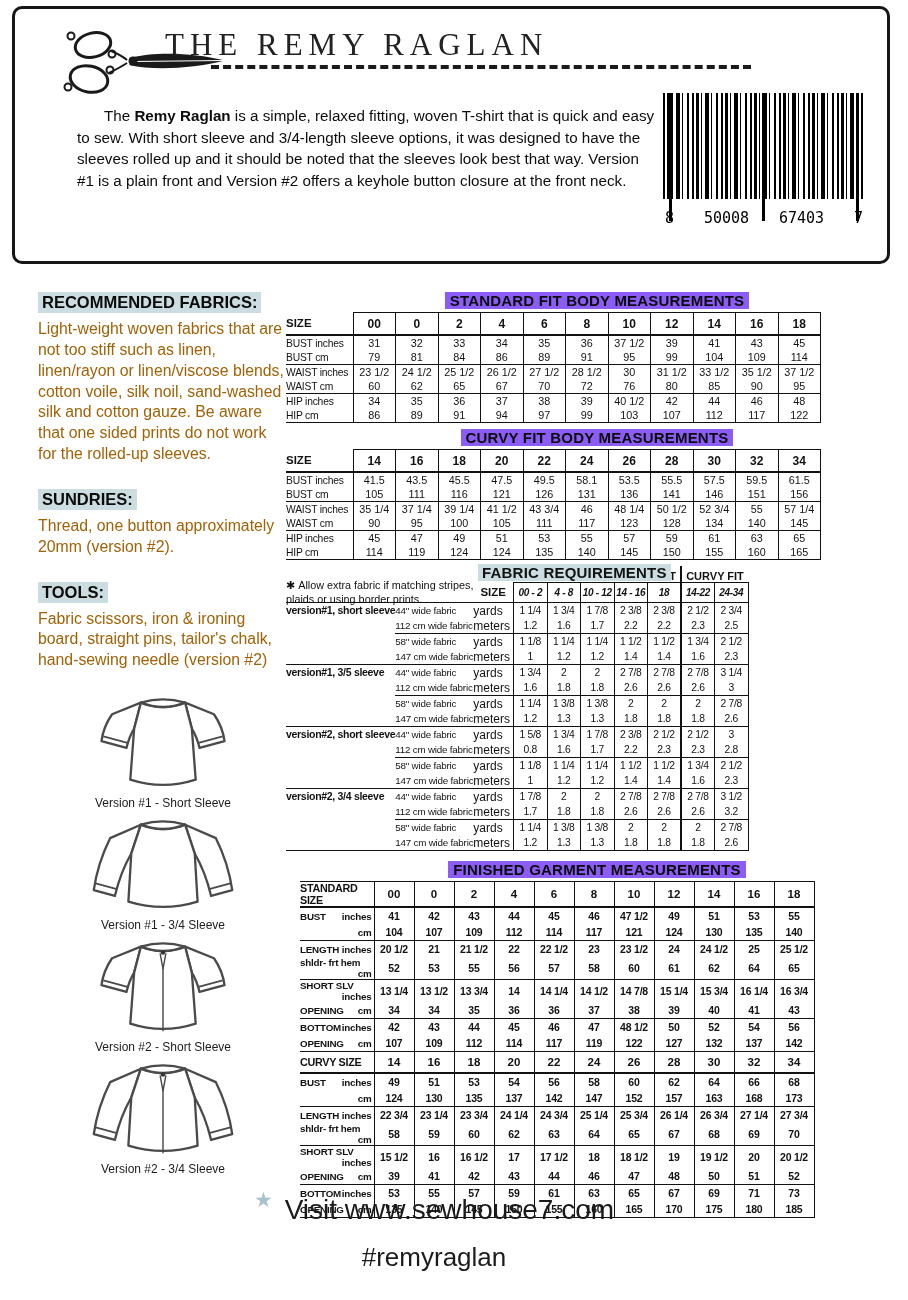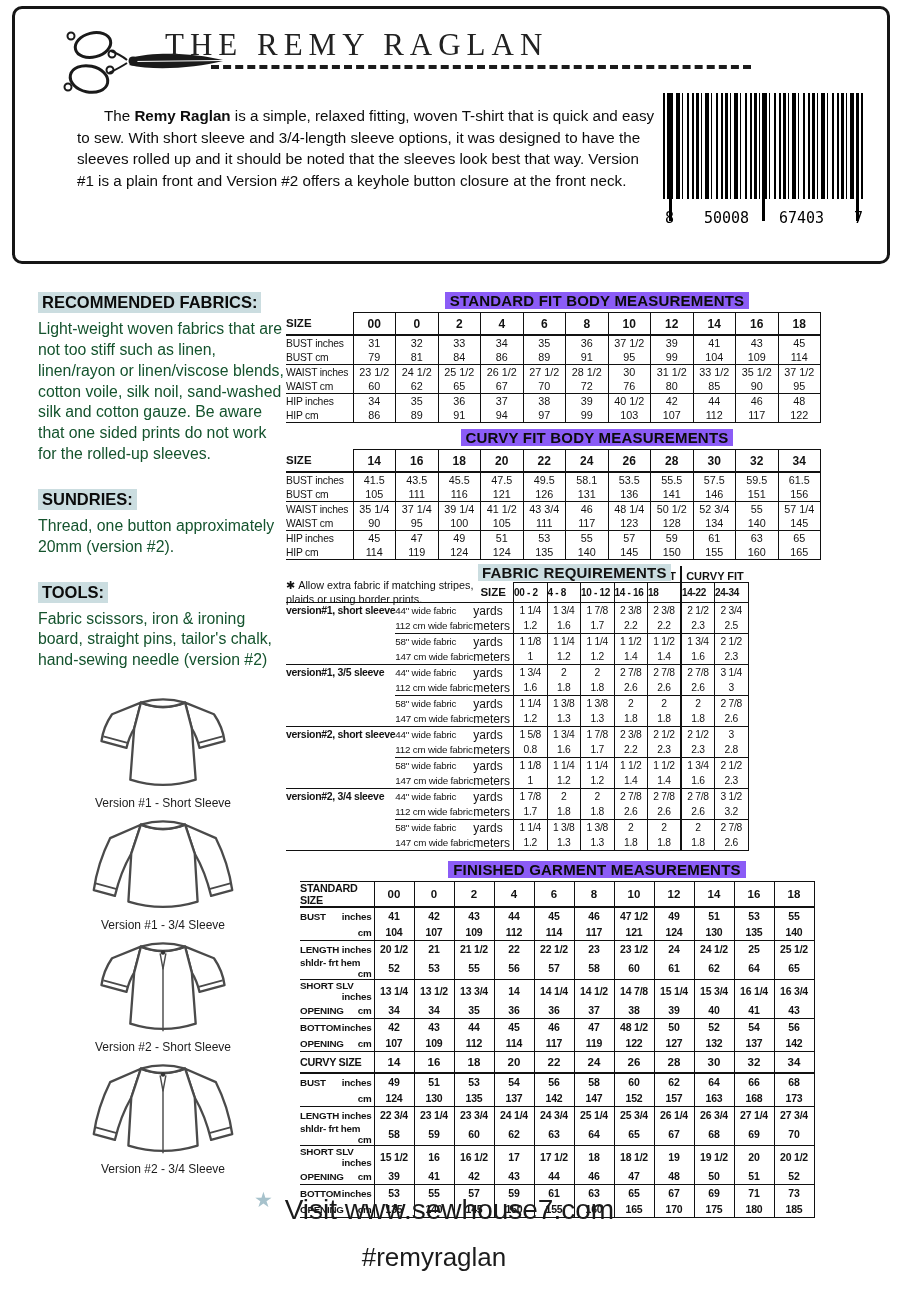--- a/index.html
+++ b/index.html
@@ -24,21 +24,21 @@
       #000 24px 26px,#fff 26px 29px);}
   .barcode .guard{position:absolute;top:0;width:3px;height:128px;background:#000;}
   .barcode .digits{position:absolute;left:0;top:108px;width:202px;display:flex;
       justify-content:space-between;font-family:"DejaVu Sans Mono",monospace;
       font-size:15px;color:#000;padding:8px 2px 0 2px;box-sizing:border-box;}
 
   
   #leftcol{position:absolute;left:38px;top:292px;width:250px;}
   .lc-head{display:inline-block;background:#cbdde0;font-weight:700;font-size:16.5px;
            padding:1px 4px;margin-bottom:6px;color:#0b0b0b;}
-  .lc-body{font-size:15.8px;line-height:1.32;color:#14532d;margin-bottom:24px;}
+  .lc-body{font-size:15.8px;line-height:1.32;color:#a16207;margin-bottom:24px;}
   .figs{margin-top:6px;text-align:center;}
   .fig{margin-bottom:7px;}
   .fig svg{display:block;margin:0 auto;}
   .fig-caption{font-size:12px;color:#1c1c1c;margin-top:1px;}
 
   
   #rightcol{position:absolute;left:286px;top:292px;width:622px;}
   .sec-title{text-align:center;margin-bottom:2px;}
   .sec-title span{display:inline-block;background:#8b5cf6;font-weight:700;font-size:15px;
                   padding:0 5px;color:#0b0b0b;letter-spacing:.2px;}
@@ -63,21 +63,21 @@
                      line-height:1.25;color:#101010;}
   #fabricblock .note .star{font-size:11px;margin-right:3px;}
   table.fab{table-layout:fixed;margin-top:0;}
   .fab td,.fab th{padding:0;}
   .fab td.nob{border:none;}
   .fab td.fitlab{border:none;font-weight:700;font-size:11px;height:16px;vertical-align:bottom;}
   .fab td.fitlab.std{text-align:right;padding-right:4px;}
   .fab td.fitlab.cur{text-align:center;}
   .fab td.sizelab{border:none;font-weight:700;font-size:11.5px;text-align:center;}
   .fab th.size{border:1.6px solid #111;font-weight:700;font-size:10px;height:19px;
-               text-align:left;letter-spacing:-.3px;}
+               text-align:center;letter-spacing:-.3px;font-style:italic;}
   .fab td.ver{border:none;text-align:left;vertical-align:top;font-weight:700;font-size:10.5px;
               letter-spacing:-.3px;white-space:nowrap;padding-top:1px;}
   .fab td.fab-name{border:none;text-align:left;font-size:9.8px;white-space:nowrap;
                    letter-spacing:-.2px;}
   .fab td.unit{border:none;font-size:12px;padding-right:3px;}
   .fab td.val{border-left:1.2px solid #111;border-right:1.2px solid #111;text-align:center;
               font-size:10.3px;height:15px;line-height:14px;letter-spacing:-.3px;}
   .fab tbody.fabsec{border-top:1.7px solid #111;}
   .fab tbody.fabsec:last-child{border-bottom:1.7px solid #111;}
   .fab tr.subtop td{border-top:1.2px solid #111;}

